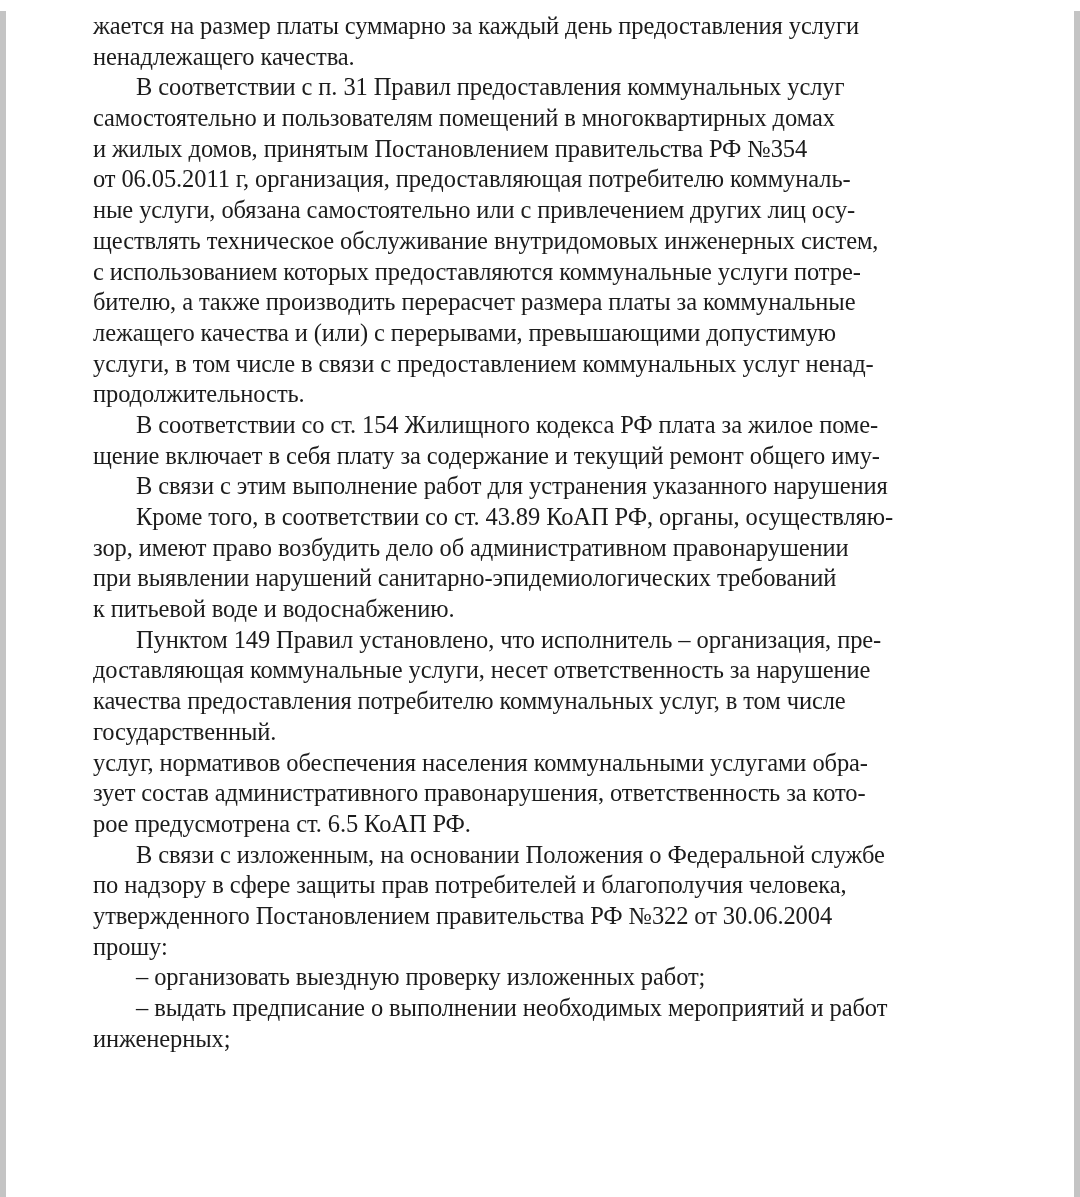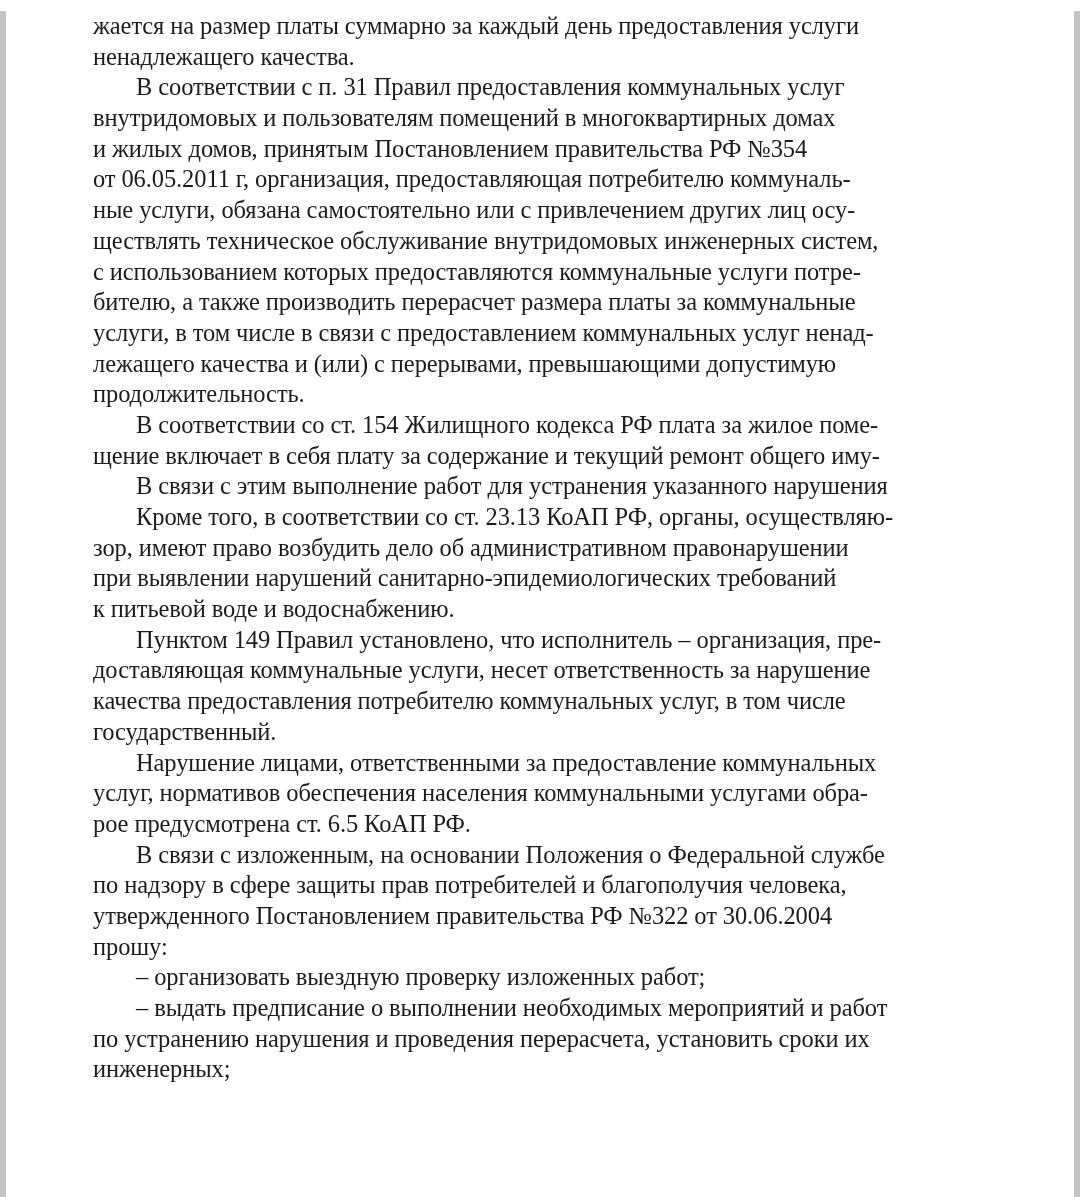--- a/index.html
+++ b/index.html
@@ -52,46 +52,45 @@
 <body>
 
 <div class="page">
   <div class="bar-left"></div>
   <div class="bar-right"></div>
 
   <div class="text">
     <div class="line">жается на размер платы суммарно за каждый день предоставления услуги</div>
     <div class="line">ненадлежащего качества.</div>
     <div class="line indent">В соответствии с п. 31 Правил предоставления коммунальных услуг</div>
-    <div class="line">внутридомовых и пользователям помещений в многоквартирных домах</div>
+    <div class="line">самостоятельно и пользователям помещений в многоквартирных домах</div>
     <div class="line">и жилых домов, принятым Постановлением правительства РФ №354</div>
     <div class="line">от 06.05.2011 г, организация, предоставляющая потребителю коммуналь-</div>
     <div class="line">ные услуги, обязана самостоятельно или с привлечением других лиц осу-</div>
     <div class="line">ществлять техническое обслуживание внутридомовых инженерных систем,</div>
     <div class="line">с использованием которых предоставляются коммунальные услуги потре-</div>
     <div class="line">бителю, а также производить перерасчет размера платы за коммунальные</div>
+    <div class="line">лежащего качества и (или) с перерывами, превышающими допустимую</div>
     <div class="line">услуги, в том числе в связи с предоставлением коммунальных услуг ненад-</div>
-    <div class="line">лежащего качества и (или) с перерывами, превышающими допустимую</div>
     <div class="line">продолжительность.</div>
     <div class="line indent">В соответствии со ст. 154 Жилищного кодекса РФ плата за жилое поме-</div>
     <div class="line">щение включает в себя плату за содержание и текущий ремонт общего иму-</div>
     <div class="line indent">В связи с этим выполнение работ для устранения указанного нарушения</div>
-    <div class="line indent">Кроме того, в соответствии со ст. 23.13 КоАП РФ, органы, осуществляю-</div>
+    <div class="line indent">Кроме того, в соответствии со ст. 43.89 КоАП РФ, органы, осуществляю-</div>
     <div class="line">зор, имеют право возбудить дело об административном правонарушении</div>
     <div class="line">при выявлении нарушений санитарно-эпидемиологических требований</div>
     <div class="line">к питьевой воде и водоснабжению.</div>
     <div class="line indent">Пунктом 149 Правил установлено, что исполнитель – организация, пре-</div>
     <div class="line">доставляющая коммунальные услуги, несет ответственность за нарушение</div>
     <div class="line">качества предоставления потребителю коммунальных услуг, в том числе</div>
     <div class="line">государственный.</div>
-    <div class="line indent">Нарушение лицами, ответственными за предоставление коммунальных</div>
     <div class="line">услуг, нормативов обеспечения населения коммунальными услугами обра-</div>
+    <div class="line">зует состав административного правонарушения, ответственность за кото-</div>
     <div class="line">рое предусмотрена ст. 6.5 КоАП РФ.</div>
     <div class="line indent">В связи с изложенным, на основании Положения о Федеральной службе</div>
     <div class="line">по надзору в сфере защиты прав потребителей и благополучия человека,</div>
     <div class="line">утвержденного Постановлением правительства РФ №322 от 30.06.2004</div>
     <div class="line">прошу:</div>
     <div class="line indent">– организовать выездную проверку изложенных работ;</div>
     <div class="line indent">– выдать предписание о выполнении необходимых мероприятий и работ</div>
-    <div class="line">по устранению нарушения и проведения перерасчета, установить сроки их</div>
     <div class="line">инженерных;</div>
   </div>
 </div>
 
 </body></html>

